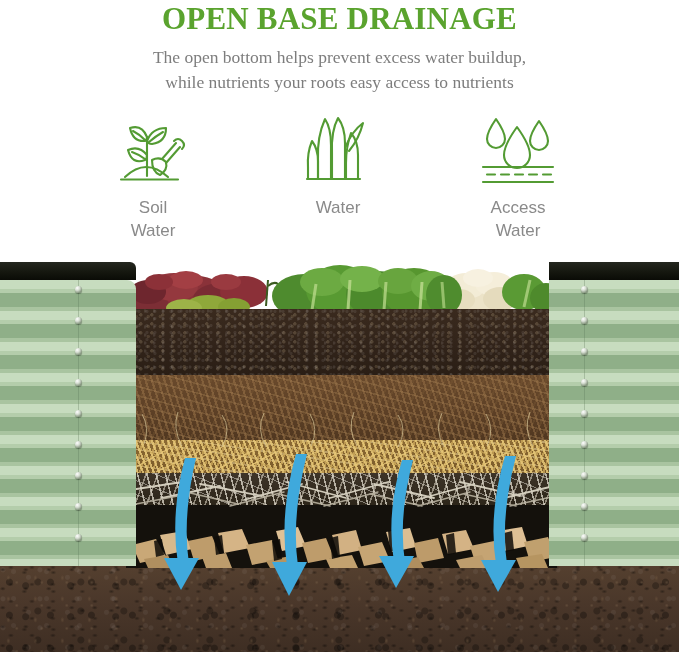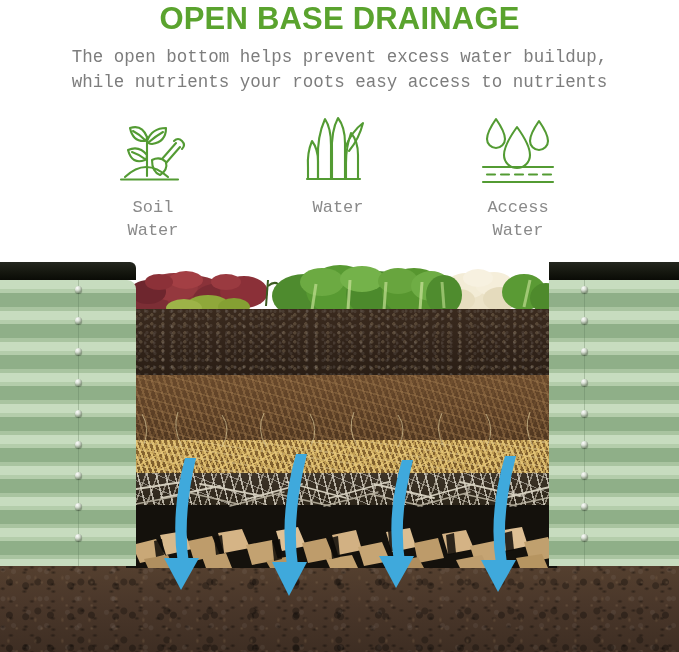--- a/index.html
+++ b/index.html
@@ -7,39 +7,39 @@
   html,body { width:679px; height:652px; background:#ffffff; overflow:hidden; }
   body { font-family:"Liberation Sans", sans-serif; }
 
   #page { position:relative; width:679px; height:652px; background:#fff; }
 
   
   #header { position:absolute; left:0; top:0; width:679px; height:110px; text-align:center; }
   #title {
     font-size:31px; font-weight:700; letter-spacing:.2px;
     color:#5AA32E; line-height:1; padding-top:3px;
-    font-family:Liberation Sans, sans-serif;
+    font-family:Liberation Serif, serif;
   }
   #subtitle {
     margin-top:11px; font-size:17.5px; line-height:25px;
     color:#7d7d7d; font-weight:300;
-    font-family:Liberation Mono, monospace;
+    font-family:Liberation Serif, serif;
   }
   #subtitle span { display:block; }
 
   
   #features { position:absolute; left:0; top:112px; width:679px; height:150px; }
   .feature { position:absolute; width:150px; text-align:center; top:0; }
   .feature.f0 { left:78px; }
   .feature.f1 { left:263px; }
   .feature.f2 { left:443px; }
   .feat-icon { height:78px; display:flex; align-items:center; justify-content:center; }
   .feat-label {
     margin-top:6px; font-size:17px; line-height:23px; color:#8a8a8a;
-    font-weight:300; font-family:Liberation Mono, monospace;
+    font-weight:300; font-family:Liberation Sans, sans-serif;
   }
   .feat-label span { display:block; }
 
   
   #photo { position:absolute; left:0; top:262px; width:679px; height:390px; overflow:hidden; background:#fff; }
 
   
   .ground {
     position:absolute; left:0; top:302px; width:679px; height:88px;
     background:

